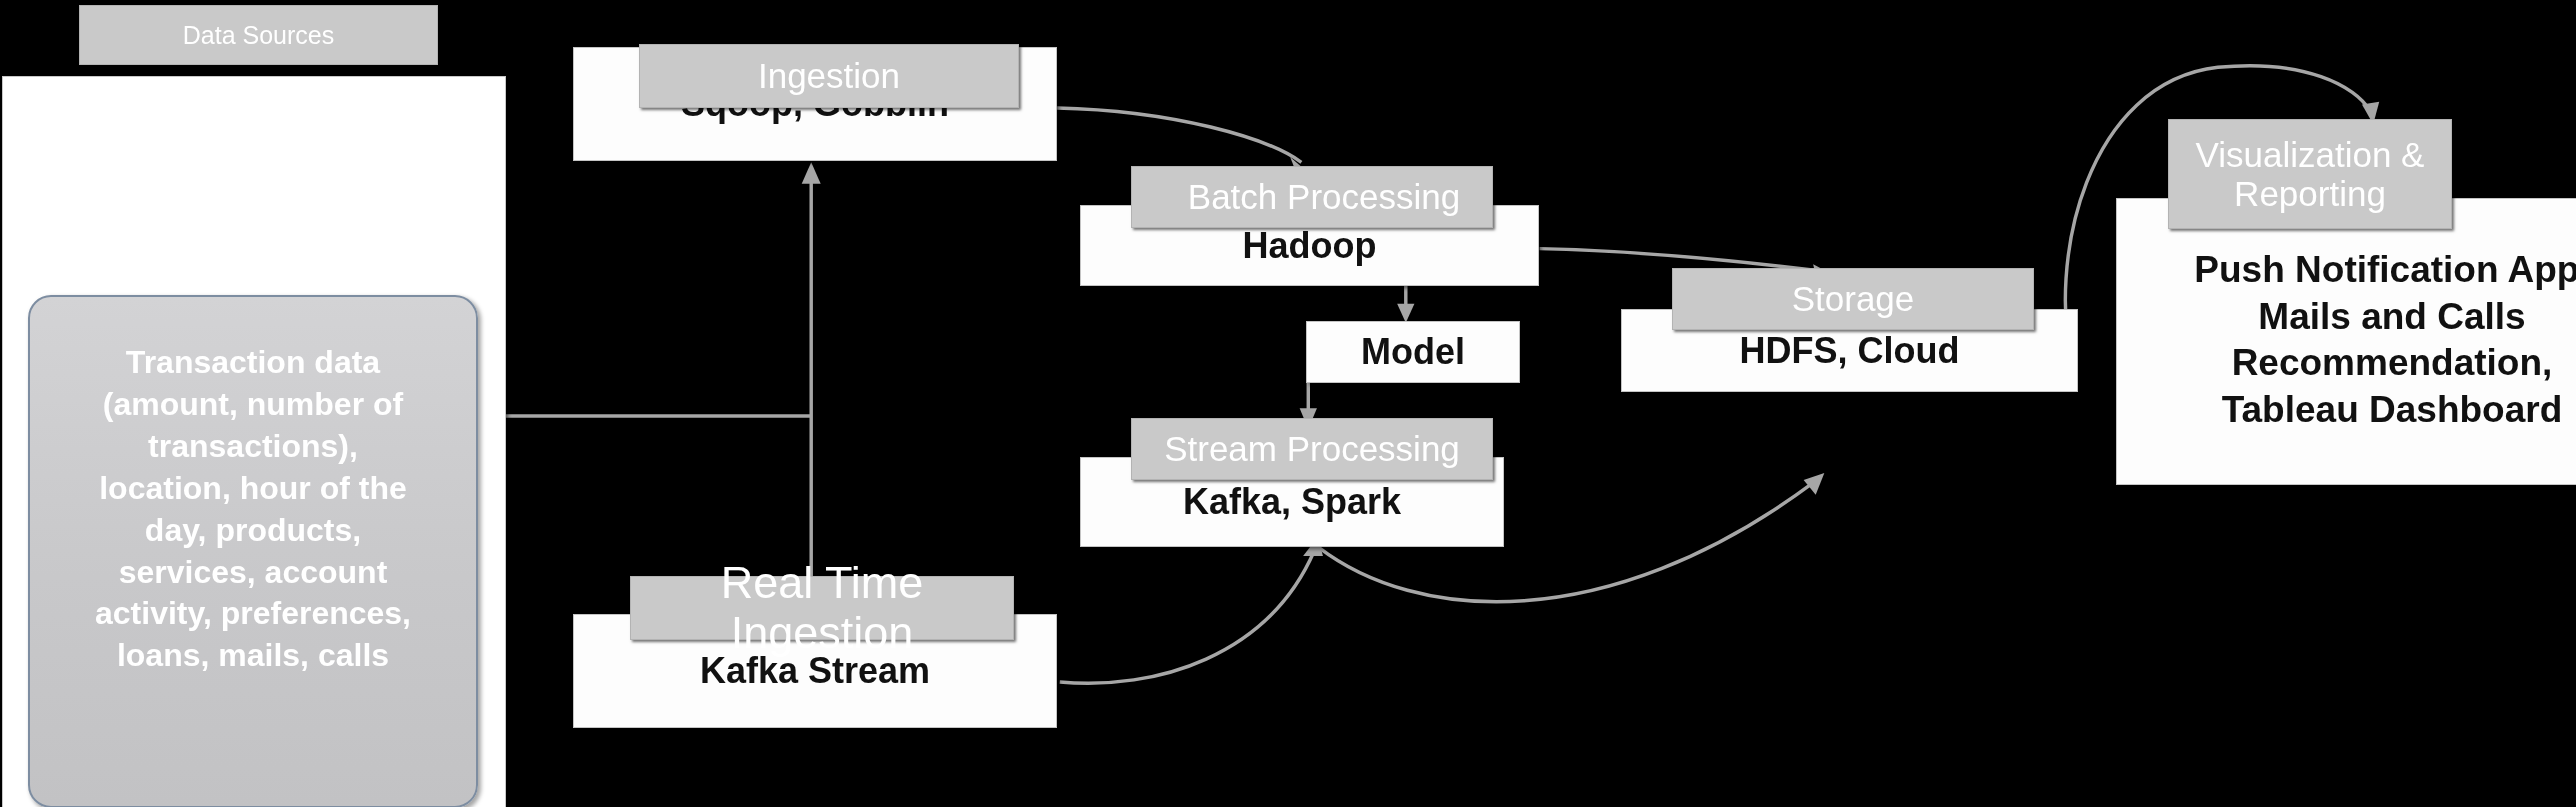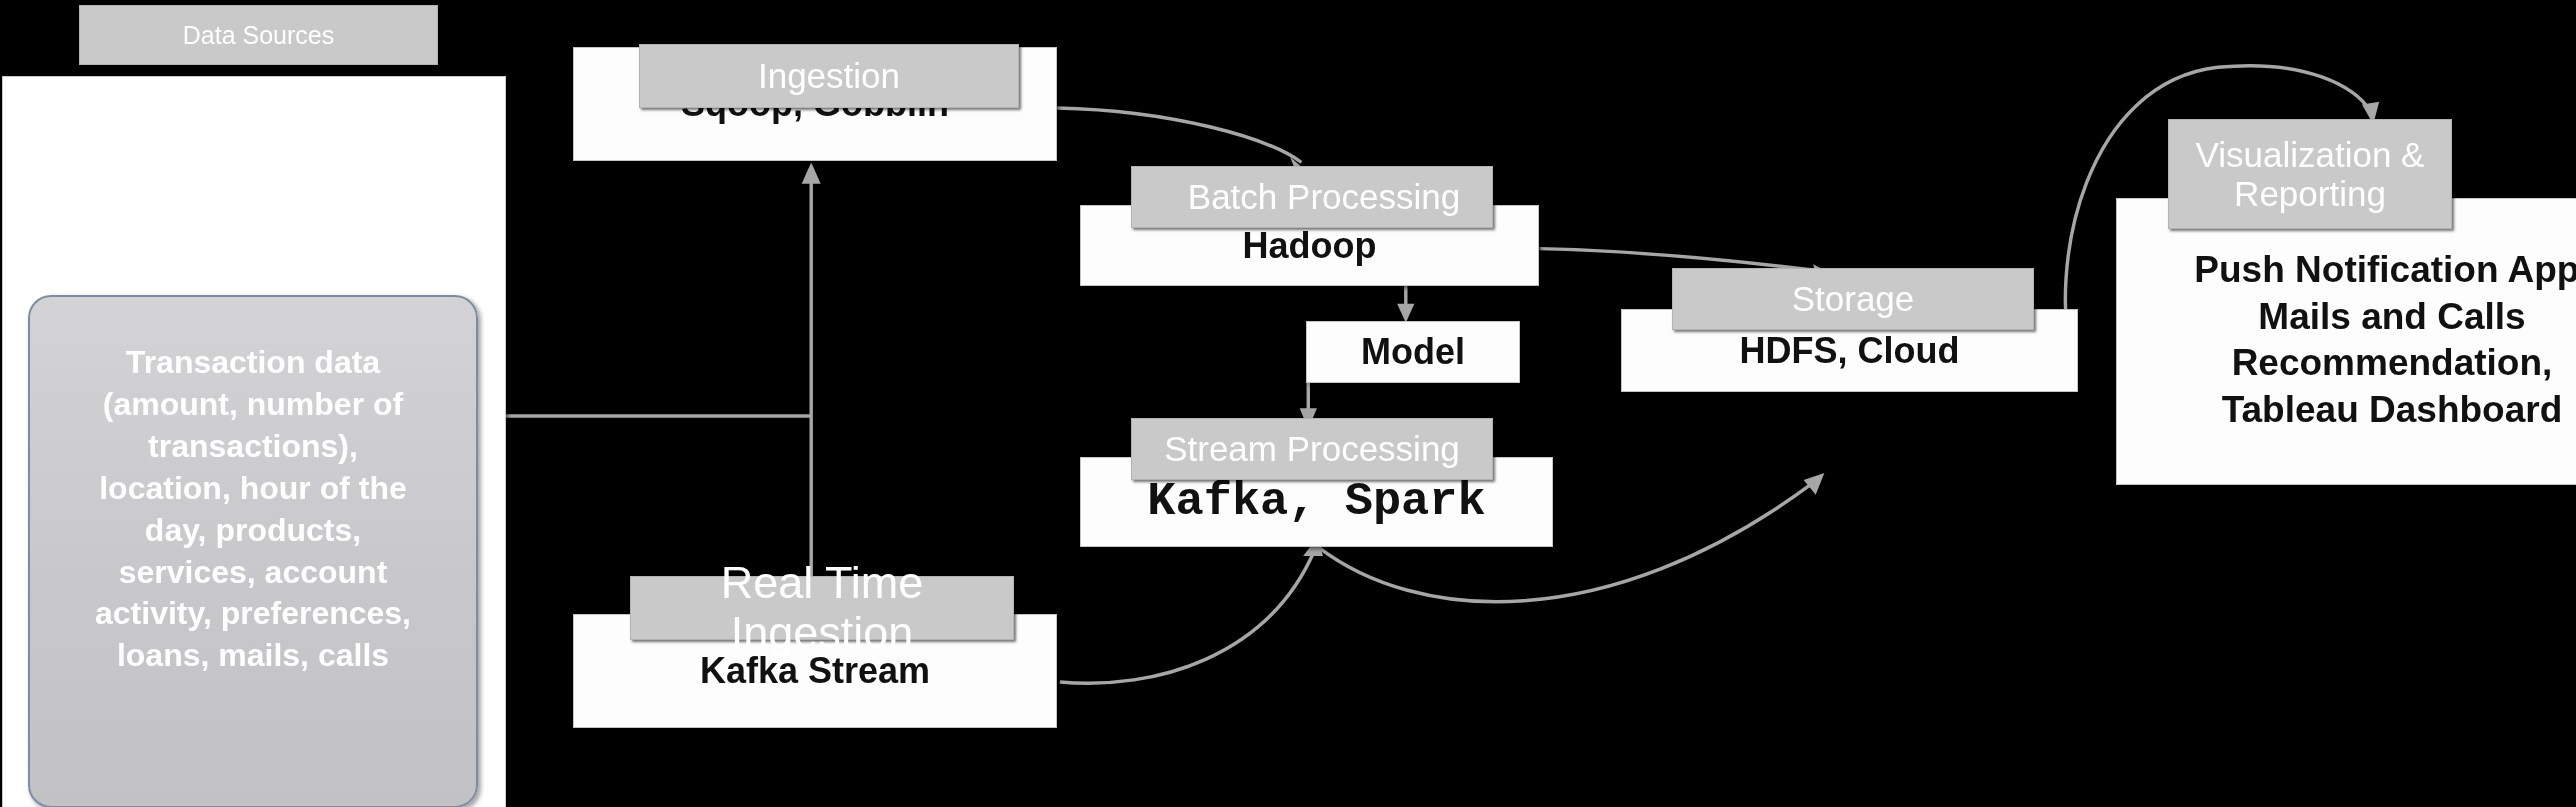--- a/index.html
+++ b/index.html
@@ -182,21 +182,21 @@
 
   <div class="node-header" style="left:630px; top:576px; width:384px; height:64px; font-size:45px;">Real Time Ingestion</div>
   <div class="node-body" style="left:573px; top:614px; width:484px; height:114px; font-size:36px;">Kafka Stream</div>
 
   <div class="node-header" style="left:1131px; top:166px; width:362px; height:62px; font-size:35px;padding-left:24px;">Batch Processing</div>
   <div class="node-body plain" style="left:1306px; top:321px; width:214px; height:62px; font-size:36px;">Model</div>
 
   <div class="node-body" style="left:1080px; top:205px; width:459px; height:81px; font-size:36px;">Hadoop</div>
 
   <div class="node-header" style="left:1131px; top:418px; width:362px; height:62px; font-size:35px;">Stream Processing</div>
-  <div class="node-body" style="left:1080px; top:457px; width:473px; height:90px; font-size:47px;font-family:Liberation Mono, monospace;">Kafka, Spark</div>
+  <div class="node-body" style="left:1080px; top:457px; width:424px; height:90px; font-size:36px;">Kafka, Spark</div>
 
   <div class="node-header" style="left:1672px; top:268px; width:362px; height:62px; font-size:35px;">Storage</div>
   <div class="node-body" style="left:1621px; top:309px; width:457px; height:83px; font-size:36px;">HDFS, Cloud</div>
 
   <div class="node-header" style="left:2168px; top:119px; width:284px; height:110px; font-size:35px; white-space:pre-line;">Visualization &amp;
 Reporting</div>
   <div class="node-body" style="left:2116px; top:198px; width:552px; height:287px; font-size:37px; white-space:pre-line; align-items:flex-start; padding-top:48px;">Push Notification App,
 Mails and Calls
 Recommendation,
 Tableau Dashboard</div>

